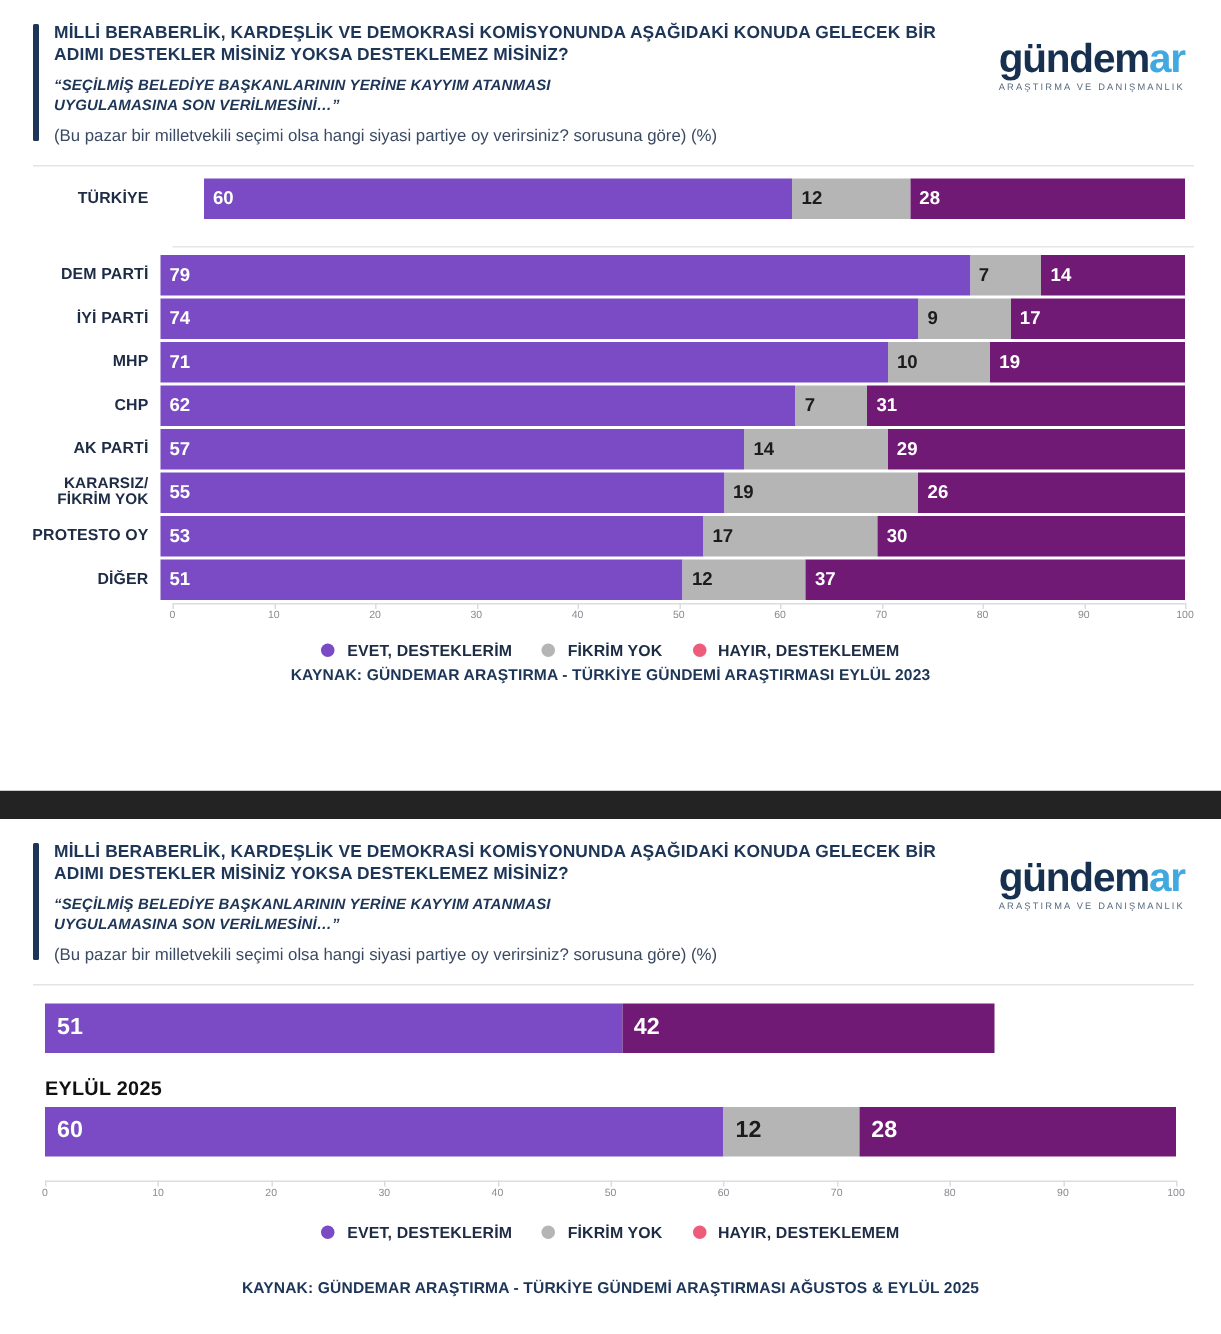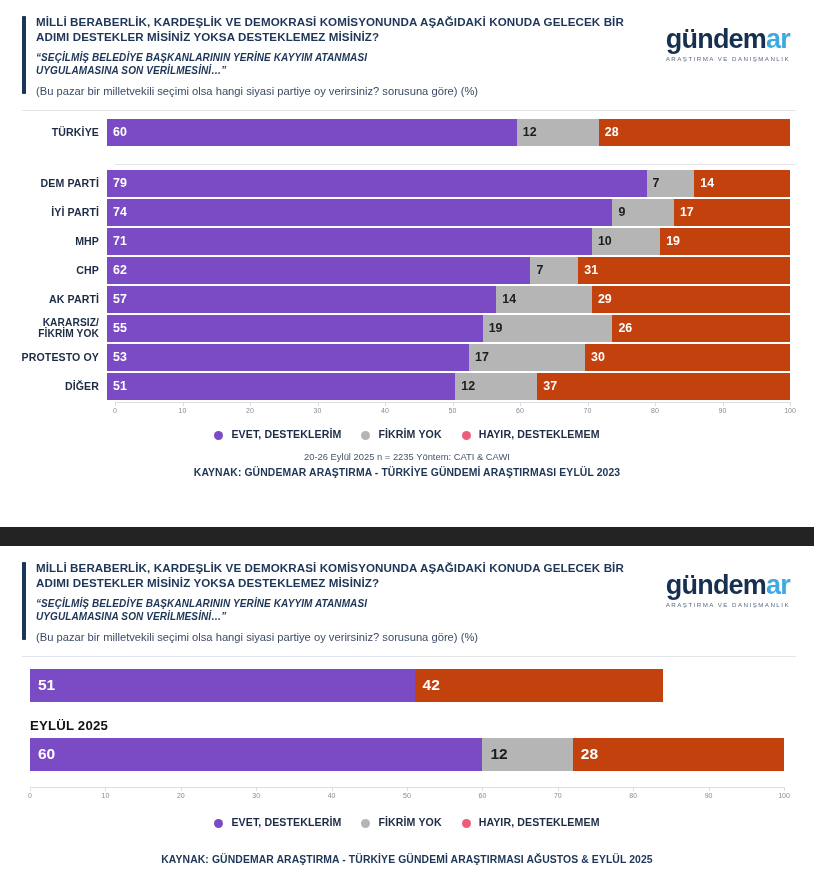--- a/index.html
+++ b/index.html
@@ -52,21 +52,21 @@
     margin-top:2px;white-space:nowrap;
   }
 
   .hr-soft{height:1px;background:#e2e4e8;margin:4px 18px 0 22px;}
 
   
   .chart1{position:relative;margin-top:8px;}
   .row{
     display:flex;align-items:center;height:27px;margin-bottom:2px;
   }
-  .row.gap-after{margin-bottom:18px;}
+  .row.gap-after{margin-bottom:18px;gap:29px;}
   .row-sep{
     height:1px;background:#e6e6ea;margin:0 18px 5px 115px;
   }
   .rlabel{
     width:99px;flex:0 0 99px;text-align:right;padding-right:8px;
     font-size:10.6px;font-weight:bold;color:#1d2b45;line-height:1.08;
     letter-spacing:.1px;
   }
   .rlabel.two-line{font-size:10.2px;}
   .track{
@@ -74,21 +74,21 @@
     display:flex;
   }
   .seg{
     height:100%;display:flex;align-items:center;
     font-size:12.4px;font-weight:bold;box-sizing:border-box;
     padding-left:6px;
     white-space:nowrap;
   }
   .seg-yes{background:#7a4bc4;color:#ffffff;}
   .seg-none{background:#b5b5b5;color:#1c1c1c;}
-  .seg-no{background:#c2410c;color:#ffffff;}
+  .seg-no{background:#701a75;color:#ffffff;}
 
   
   .axis-wrap{
     position:relative;margin:2px 24px 0 115px;height:20px;
   }
   .axis-line{
     position:absolute;top:0;left:0;right:0;height:1px;background:#dcdce2;
   }
   .axis-tick{
     position:absolute;top:0;width:1px;height:4px;background:#dcdce2;
@@ -96,21 +96,21 @@
   .axis-lab{
     position:absolute;top:5px;font-size:7px;color:#8a8a92;
     transform:translateX(-50%);
   }
 
   
   .legend{
     display:flex;justify-content:center;align-items:center;gap:20px;
     margin-top:6px;
   }
-  .leg-item{display:flex;align-items:flex-end;gap:8px;}
+  .leg-item{display:flex;align-items:center;gap:8px;}
   .dot{width:9px;height:9px;border-radius:50%;display:inline-block;}
   .leg-txt{font-size:10.6px;font-weight:bold;color:#1d2b45;letter-spacing:.1px;}
 
   
   .foot-note{
     text-align:center;font-size:9.4px;color:#46556e;margin-top:11px;
   }
   .foot-src{
     text-align:center;font-size:10.4px;font-weight:bold;color:#1d3557;
     margin-top:5px;letter-spacing:.1px;
@@ -269,21 +269,20 @@
       <div class="leg-item">
         <span class="dot" style="background: rgb(181, 181, 181);"></span>
         <span class="leg-txt">FİKRİM YOK</span>
       </div>
       <div class="leg-item">
         <span class="dot" style="background: rgb(238, 92, 124);"></span>
         <span class="leg-txt">HAYIR, DESTEKLEMEM</span>
       </div>
     </div>
 
-  <div class="foot-note">20-26 Eylül 2025 n = 2235 Yöntem: CATI &amp; CAWI</div>
   <div class="foot-src">KAYNAK: GÜNDEMAR ARAŞTIRMA - TÜRKİYE GÜNDEMİ ARAŞTIRMASI EYLÜL 2023</div>
 </div>
 
 <div class="divider-band"></div>
 
 <div class="panel panel-2">
 
   <div class="header">
     <div class="header-text">
       <div class="accent-bar"></div>

